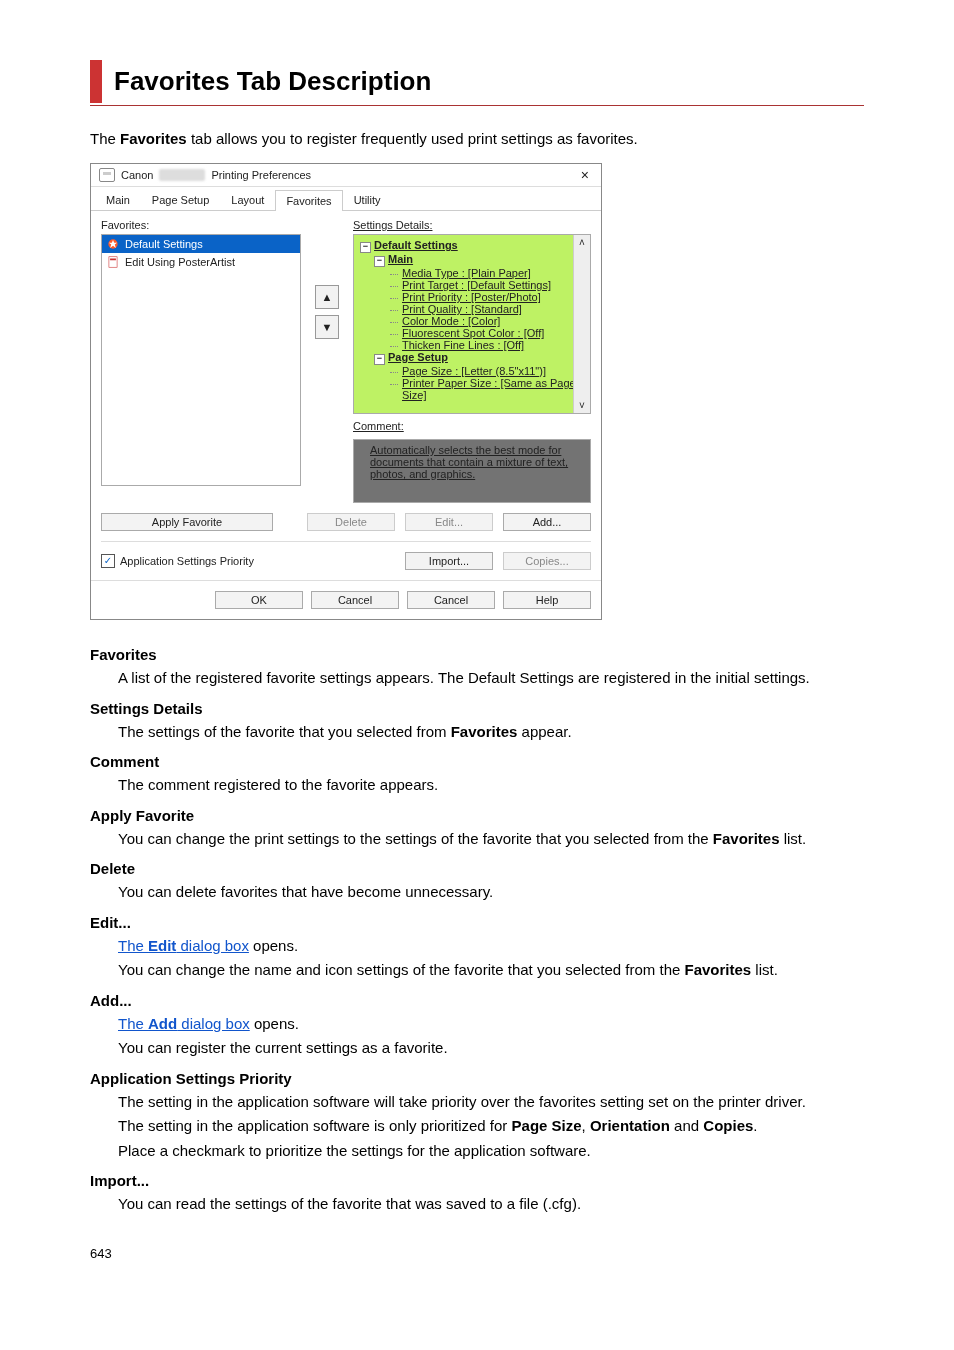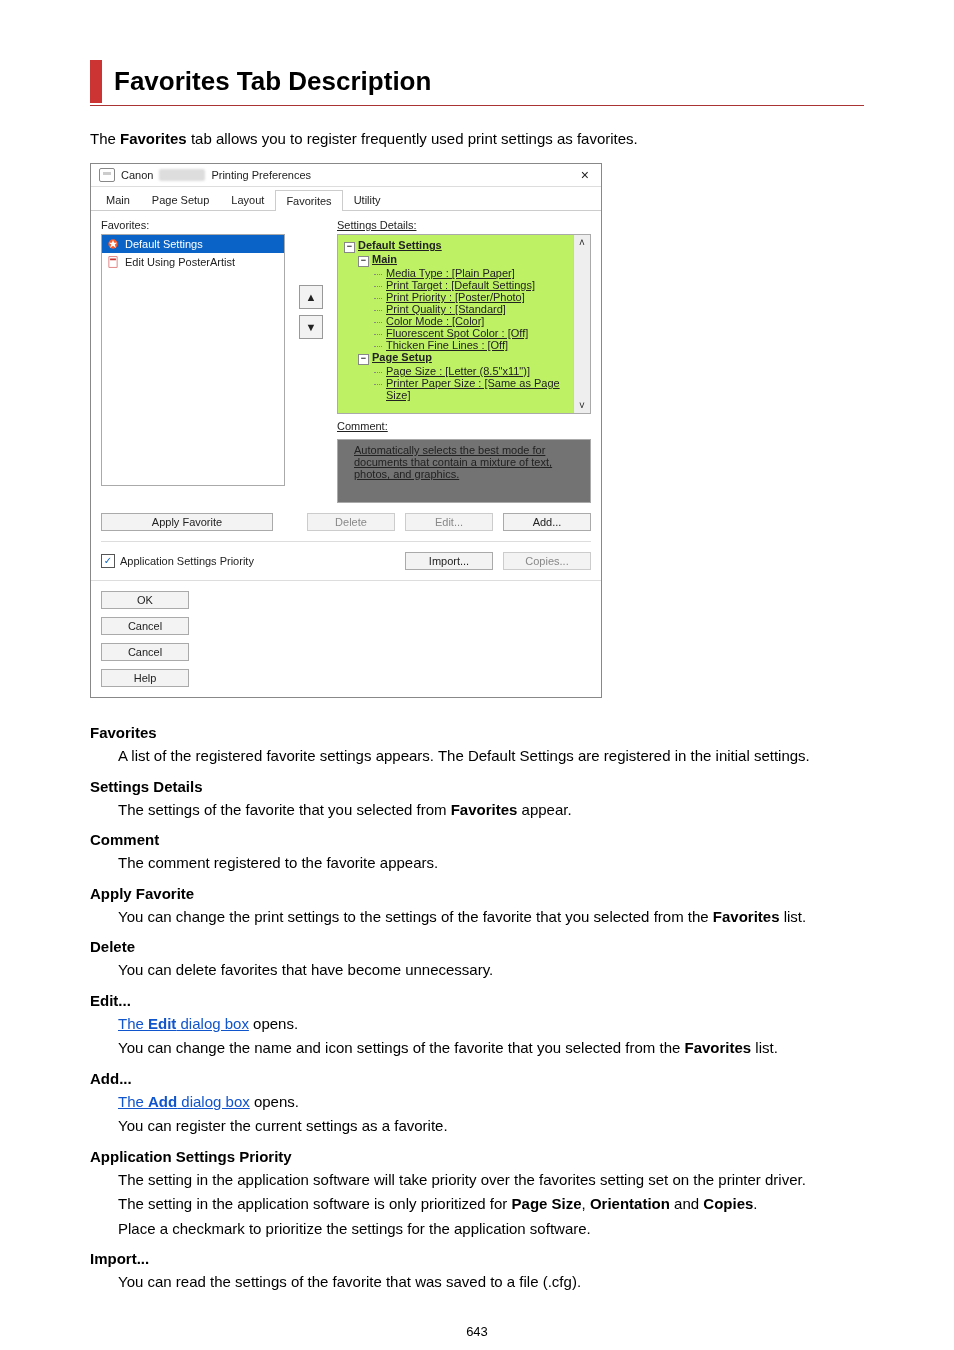--- a/index.html
+++ b/index.html
@@ -52,21 +52,21 @@
   .printer-icon::after { content:""; position:absolute; top:3px; left:3px; width:8px; height:3px; background:#ccc; }
   .blur-box { display:inline-block; width:46px; height:12px; background:#ddd; filter:blur(1px); border-radius:2px; }
   .close-x { font-size:14px; line-height:1; padding:0 4px; }
 
   .tabstrip { display:flex; border-bottom:1px solid #ccc; padding:0 4px; }
   .dlg-tab { padding:4px 10px; border:1px solid transparent; border-bottom:none; margin-top:2px; cursor:pointer; }
   .dlg-tab.active { border-color:#ccc; background:#fff; position:relative; top:1px; }
 
   .dlg-body { padding:8px 10px 10px 10px; }
   .two-col { display:flex; gap:14px; }
-  .left-col { width:184px; display:flex; flex-direction:column; }
+  .left-col { width:200px; display:flex; flex-direction:column; }
   .right-col { flex:1; display:flex; flex-direction:column;text-decoration:underline; }
 
   .lbl { margin-bottom:3px; }
 
   .fav-list {
     border:1px solid #aaa; height:250px; overflow:auto; background:#fff;
   }
   .fav-item { display:flex; align-items:center; gap:5px; padding:2px 4px; }
   .fav-item.selected { background:#0a63c7; color:#fff; }
   .fic { width:14px; height:14px; display:flex; align-items:center; justify-content:center; }
@@ -94,30 +94,30 @@
     border:1px solid #aaa; background:#f3f3f3; padding:2px 0; width:86px; text-align:center; cursor:pointer;
   }
   .winbtn.wide { width:170px; }
   .winbtn.disabled { color:#888; border-color:#ccc; cursor:default; }
 
   .chk-row { display:flex; align-items:center; justify-content:space-between; border-top:1px solid #ddd; margin-top:10px; padding-top:10px; }
   .chk-left { display:flex; align-items:center; gap:5px; }
   .chkbox { width:12px; height:12px; border:1px solid #555; display:inline-flex; align-items:center; justify-content:center; }
   .chkbox .mark { font-size:10px; color:#0a63c7; line-height:1; }
 
-  .footer-row { display:flex; justify-content:flex-end; gap:8px; padding:10px; border-top:1px solid #ddd;flex-direction:column; }
+  .footer-row { display:flex; justify-content:flex-end; gap:8px; padding:10px; border-top:1px solid #ddd; }
 
   
   dl { margin:0; }
   dt { font-weight:bold; margin-top:10px; }
   dd { margin:4px 0 0 28px; line-height:1.5; }
   dd p { margin:0 0 2px 0; }
   a.link { color:#1155cc; text-decoration:underline; }
 
-  .page-num { text-align:center; font-size:13px; margin-top:30px; }
+  .page-num { font-size:13px; margin-top:30px; }
 </style>
 </head>
 <body>
 
 <div class="page">
 
   <div class="heading-bar">
     <div class="heading-inner">Favorites Tab Description</div>
   </div>
 

